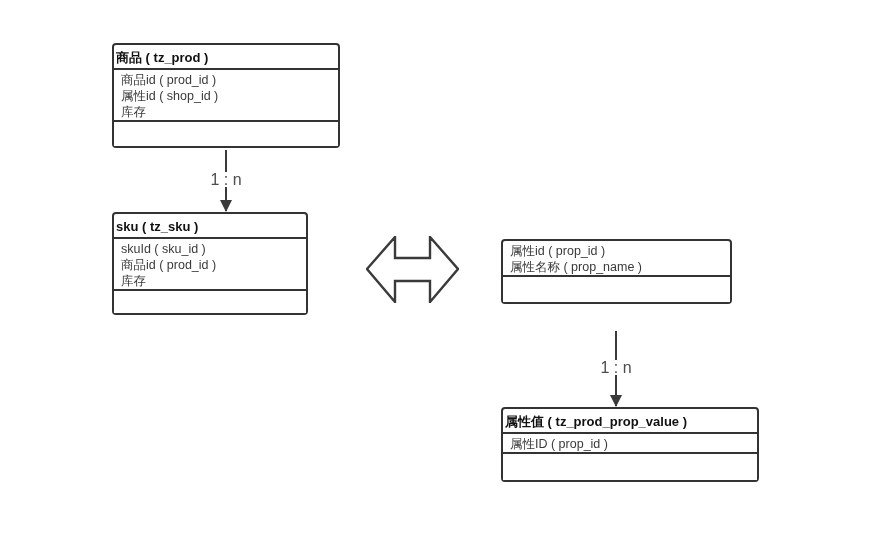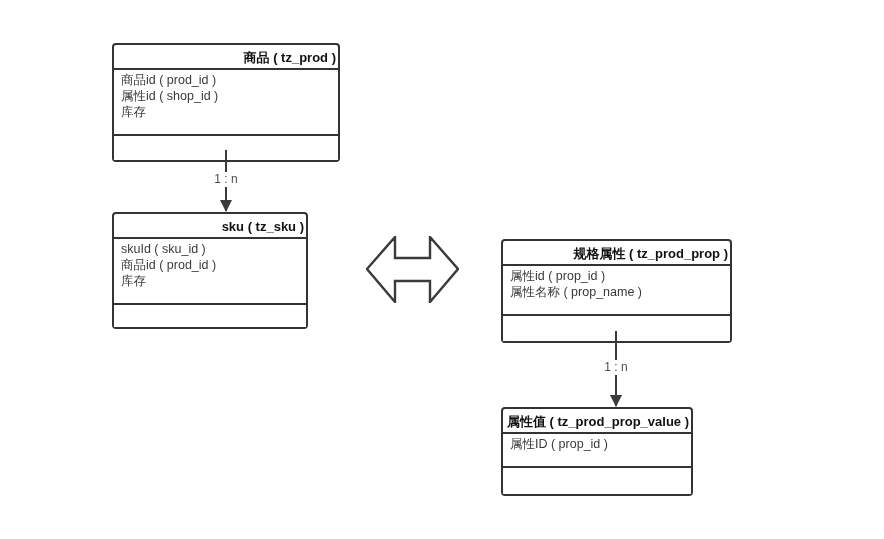--- a/index.html
+++ b/index.html
@@ -17,28 +17,28 @@
   .entity-table {
     position: absolute;
     background: #ffffff;
     border: 2px solid #333333;
     border-radius: 4px;
   }
   .t-header {
     font-size: 13px;
     font-weight: bold;
     color: #111111;
-    text-align: right;
+    text-align: left;
     padding: 4px 2px 2px;
     line-height: 17px;
     border-bottom: 2px solid #333333;
     white-space: nowrap;
   }
   .t-body {
-    padding: 2px 7px 14px;
+    padding: 2px 7px 0;
     border-bottom: 2px solid #333333;
   }
   .t-field {
     font-size: 12.5px;
     color: #3a3a3a;
     line-height: 16px;
     white-space: nowrap;
     overflow: hidden;
   }
   .t-footer { background: #ffffff; }
@@ -60,21 +60,21 @@
     border-left: 6px solid transparent;
     border-right: 6px solid transparent;
     border-top: 12px solid #3a3a3a;
   }
   .connector-label {
     position: absolute;
     left: 1px;
     transform: translateX(-50%);
     background: #ffffff;
     padding: 0 3px;
-    font-size: 12px;
+    font-size: 16px;
     color: #4d4d4d;
     line-height: 15px;
     white-space: nowrap;
   }
   .two-way-arrow {
     position: absolute;
   }
 </style>
 </head>
 <body>
@@ -105,35 +105,34 @@
       <div class="t-field">库存</div>
     </div>
     <div class="t-footer" style="height:22px;"></div>
   </div>
 
   <svg class="two-way-arrow" style="left:366px; top:236px;" width="93" height="67" viewBox="0 0 93 67">
     <polygon points="1,33 29,1 29,22 64,22 64,1 92,33 64,66 64,45 29,45 29,66" fill="#ffffff" stroke="#3a3a3a" stroke-width="2.4" stroke-linejoin="miter"></polygon>
   </svg>
 
   <div class="entity-table" style="left:501px; top:239px; width:231px;">
-    <div class="t-header">规格属性 ( tz_prod_prop )</div>
     <div class="t-body">
       <div class="t-field">属性id ( prop_id )</div>
       <div class="t-field">属性名称 ( prop_name )</div>
     </div>
     <div class="t-footer" style="height:25px;"></div>
   </div>
 
   <div class="connector" style="left:615px; top:331px; height:76px;">
     <div class="v-line"></div>
     <div class="arrowhead"></div>
     <div class="connector-label" style="top:29px;">1 : n</div>
   </div>
 
-  <div class="entity-table" style="left:501px; top:407px; width:192px;">
+  <div class="entity-table" style="left:501px; top:407px; width:258px;">
     <div class="t-header">属性值 ( tz_prod_prop_value )</div>
     <div class="t-body">
       <div class="t-field">属性ID ( prop_id )</div>
     </div>
     <div class="t-footer" style="height:26px;"></div>
   </div>
 
 </div>
 
 </body></html>

